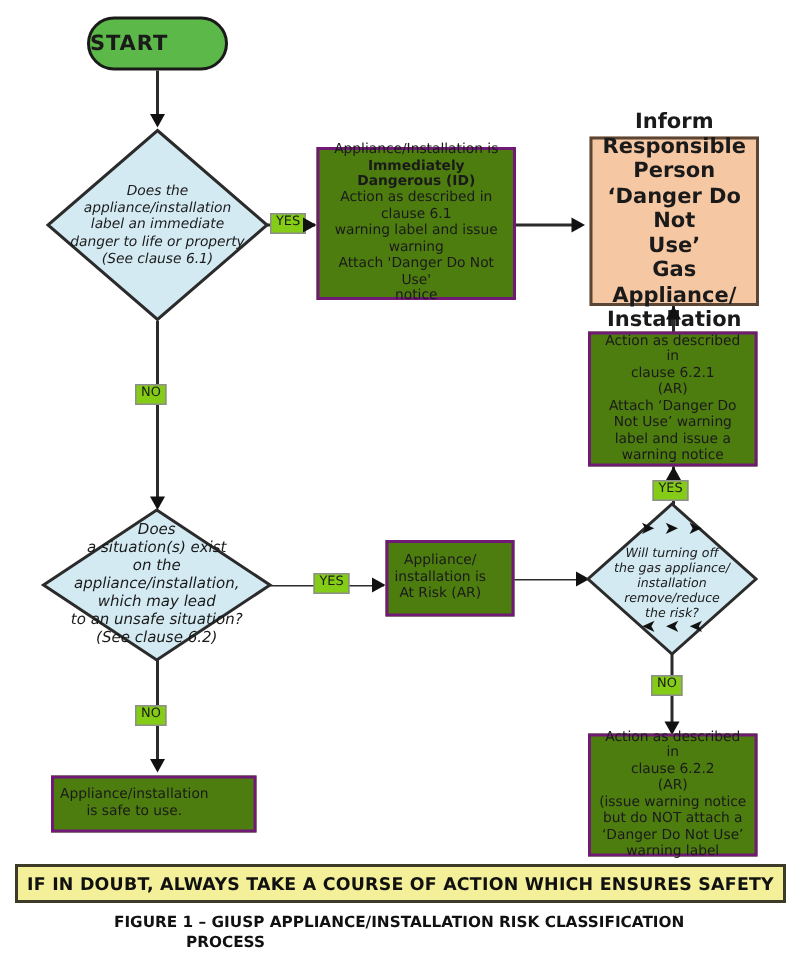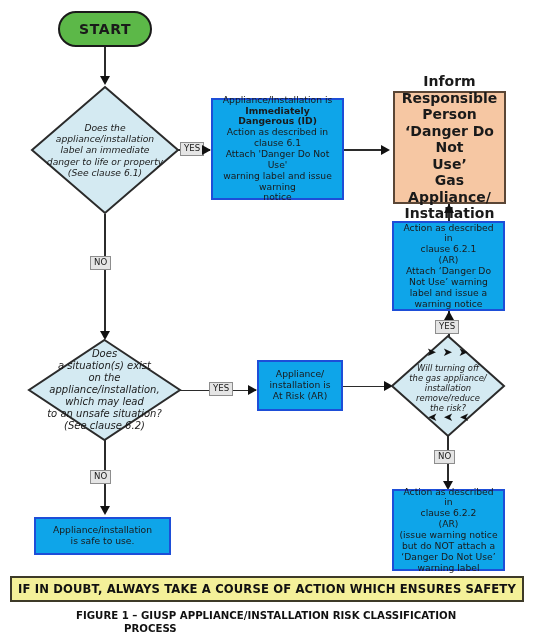--- a/index.html
+++ b/index.html
@@ -17,38 +17,38 @@
     background: #ffffff;
     overflow: hidden;
   }
 
   
   .node {
     position: absolute;
     box-sizing: border-box;
     display: flex;
     align-items: center;
-    justify-content: center;
+    justify-content: flex-start;
     text-align: center;
     line-height: 1.18;
     color: #1a1a1a;
   }
 
   .terminator {
     background: #5cb848;
     border: 2.5px solid #1a1a1a;
     border-radius: 24px;
     font-weight: bold;
     font-size: 14px;
     letter-spacing: 0.6px;
   }
 
   .process {
-    background: #0ea5e9;
-    border: 2px solid #1d4ed8;
+    background: #4d7c0f;
+    border: 2px solid #701a75;
     font-size: 9.2px;
   }
   .process-inner { padding: 2px 4px; }
 
   .process.pink {
     background: #f6c7a3;
     border: 2px solid #5a4636;
     font-weight: bold;
     font-size: 14px;
   }
@@ -102,21 +102,21 @@
     border-bottom: 9px solid #111111;
   }
   .arrow.right {
     border-top: 5.5px solid transparent;
     border-bottom: 5.5px solid transparent;
     border-left: 9px solid #111111;
   }
 
   .edge-label {
     position: absolute;
-    background: #e5e5e5;
+    background: #84cc16;
     border: 1px solid #8d8d8d;
     font-size: 8.6px;
     padding: 0px 3px 1px 3px;
     color: #1a1a1a;
     line-height: 1.25;
     white-space: nowrap;
   }
 
   
   .chev-row {
@@ -188,22 +188,22 @@
 
   <div class="line-v" style="left:104.2px; top:214px; height:124px;"></div>
   <div class="edge-label" style="left:90px; top:256px;">NO</div>
   <div class="arrow down" style="left:99.5px; top:331px;"></div>
 
   <div class="node process" style="left:211px; top:98px; width:133px; height:102px;">
     <div class="process-inner">
       <div>Appliance/Installation is</div>
       <div class="strong">Immediately Dangerous (ID)</div>
       <div>Action as described in clause 6.1</div>
+      <div>warning label and issue warning</div>
       <div>Attach 'Danger Do Not Use'</div>
-      <div>warning label and issue warning</div>
       <div>notice</div>
     </div>
   </div>
 
   <div class="line-h" style="left:344px; top:149px; width:44px;"></div>
   <div class="arrow right" style="left:381px; top:144.5px;"></div>
 
   <div class="node process pink" style="left:393px; top:91px; width:113px; height:113px;">
     <div class="process-inner">
       <div>Inform</div>

